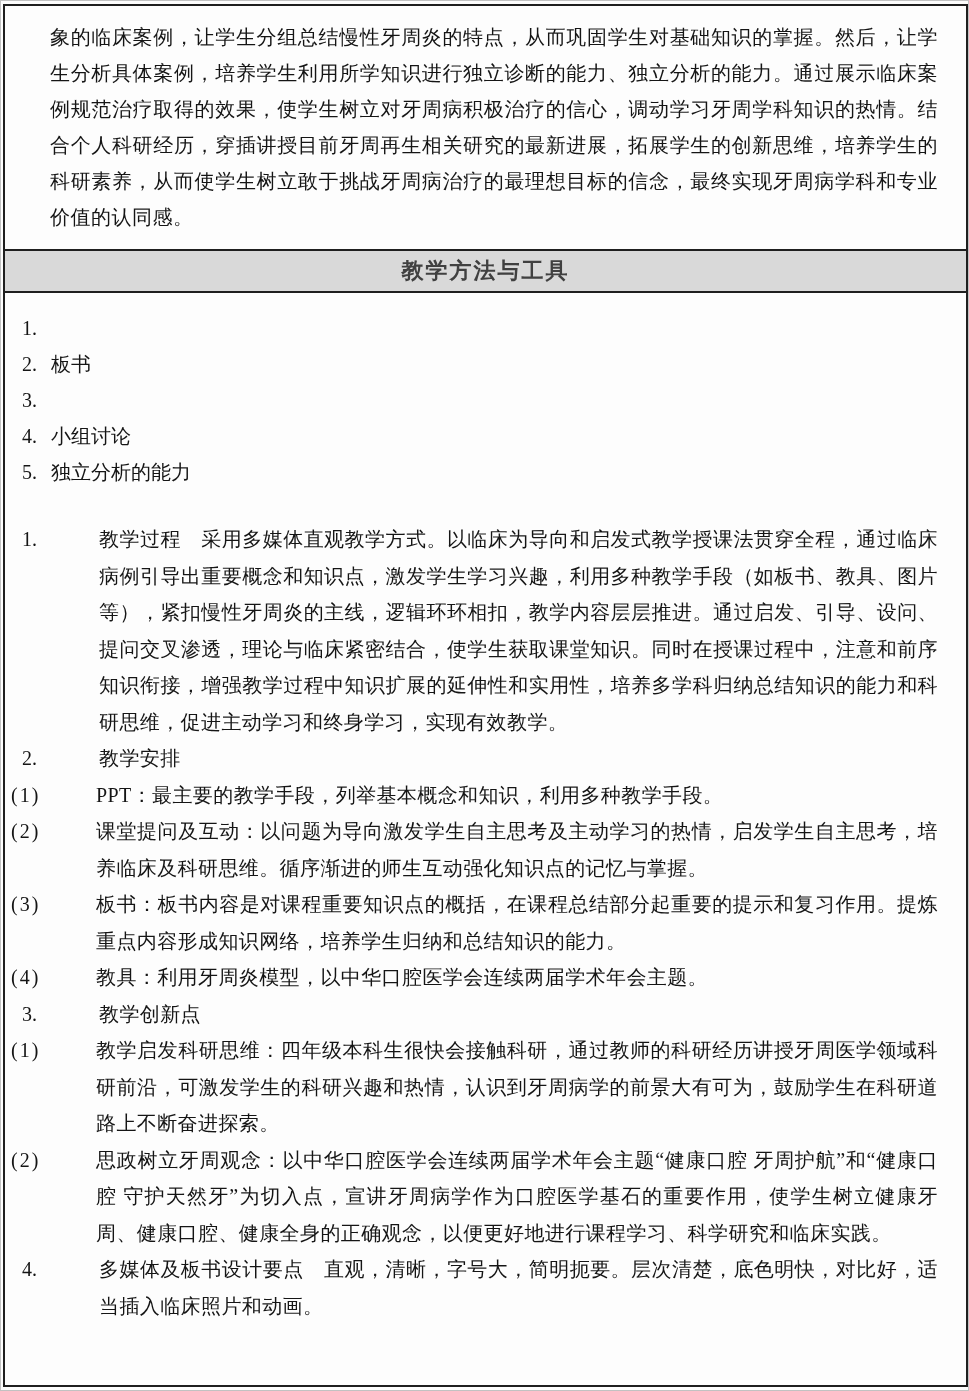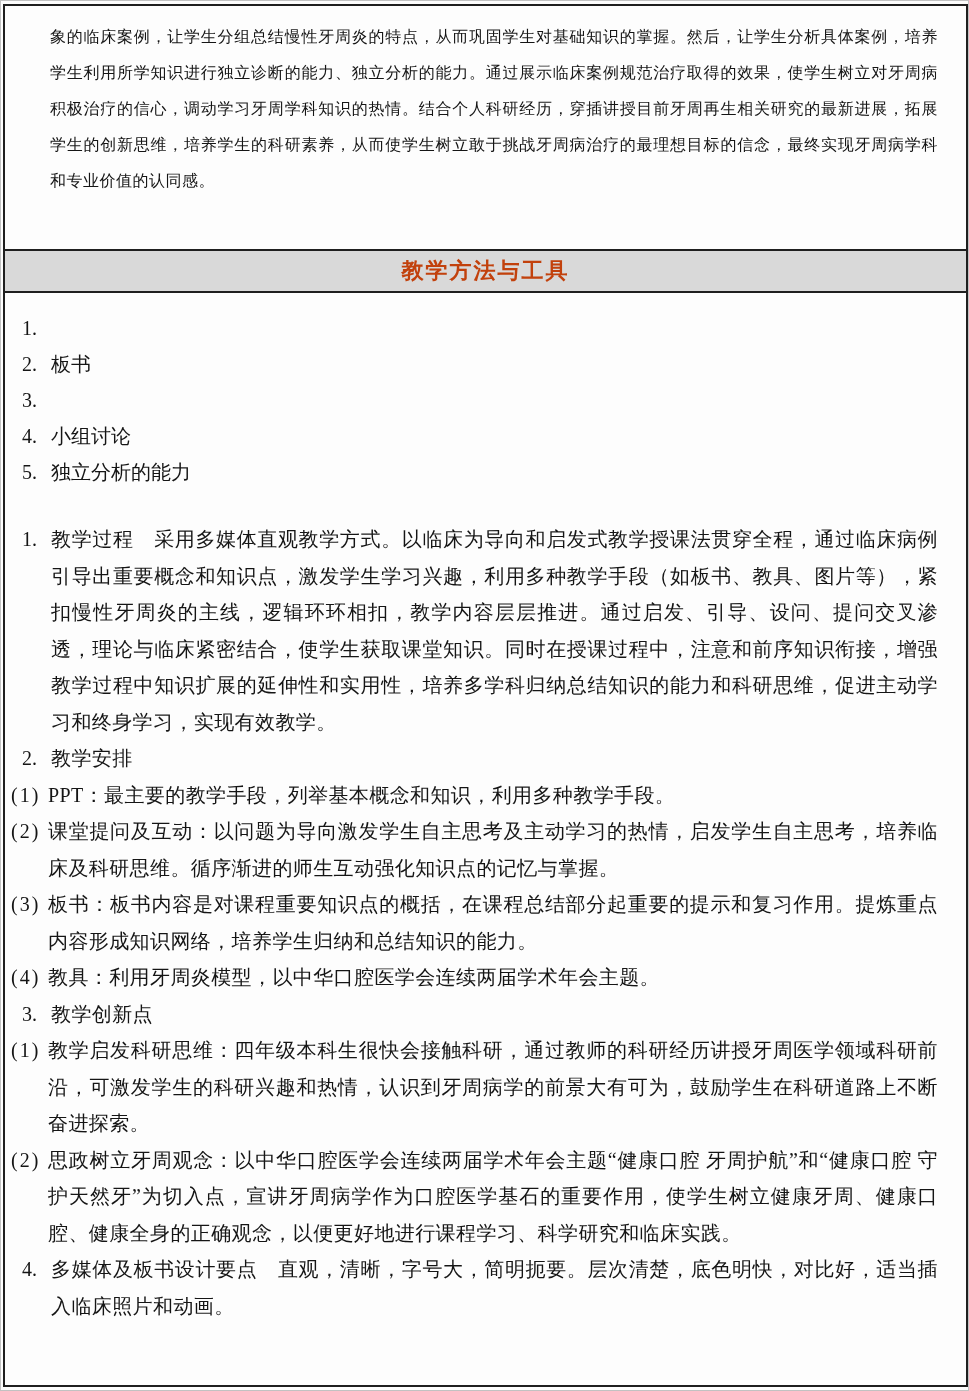--- a/index.html
+++ b/index.html
@@ -26,37 +26,37 @@
     display: flex;
     flex-direction: column;
     background: #fdfdfd;
   }
   .row { overflow: hidden; }
   .row-paragraph {
     height: 243px;
     padding: 13px 28px 0 45px;
   }
   .row-paragraph .par {
-    font-size: 16px;
+    font-size: 20px;
     line-height: 36px;
     text-align: justify;
     letter-spacing: 0.5px;
   }
   .hdr {
     height: 44px;
     flex: 0 0 44px;
     background: #d9d9d9;
     border-top: 2px solid #1f1f1f;
     border-bottom: 2px solid #1f1f1f;
     text-align: center;
     line-height: 40px;
     font-weight: bold;
     font-size: 22px;
     letter-spacing: 2px;
-    color: #c2410c;
+    color: #404040;
   }
   .row-list {
     height: 208px;
     padding: 17px 28px 0 0;
   }
   .m-item {
     display: flex;
     line-height: 36px;
     font-size: 20px;
   }
@@ -71,20 +71,21 @@
   }
   .s-item {
     display: flex;
     line-height: 36.5px;
     font-size: 20px;
   }
   .s-item .item-text {
     flex: 1 1 auto;
     text-align: justify;
     letter-spacing: 0.4px;
+    margin-left: 48px;
   }
   .lvl-num .marker {
     flex: 0 0 29px;
     margin-left: 17px;
   }
   .lvl-paren .marker {
     flex: 0 0 37px;
     margin-left: 6px;
     letter-spacing: 2px;
     white-space: nowrap;

